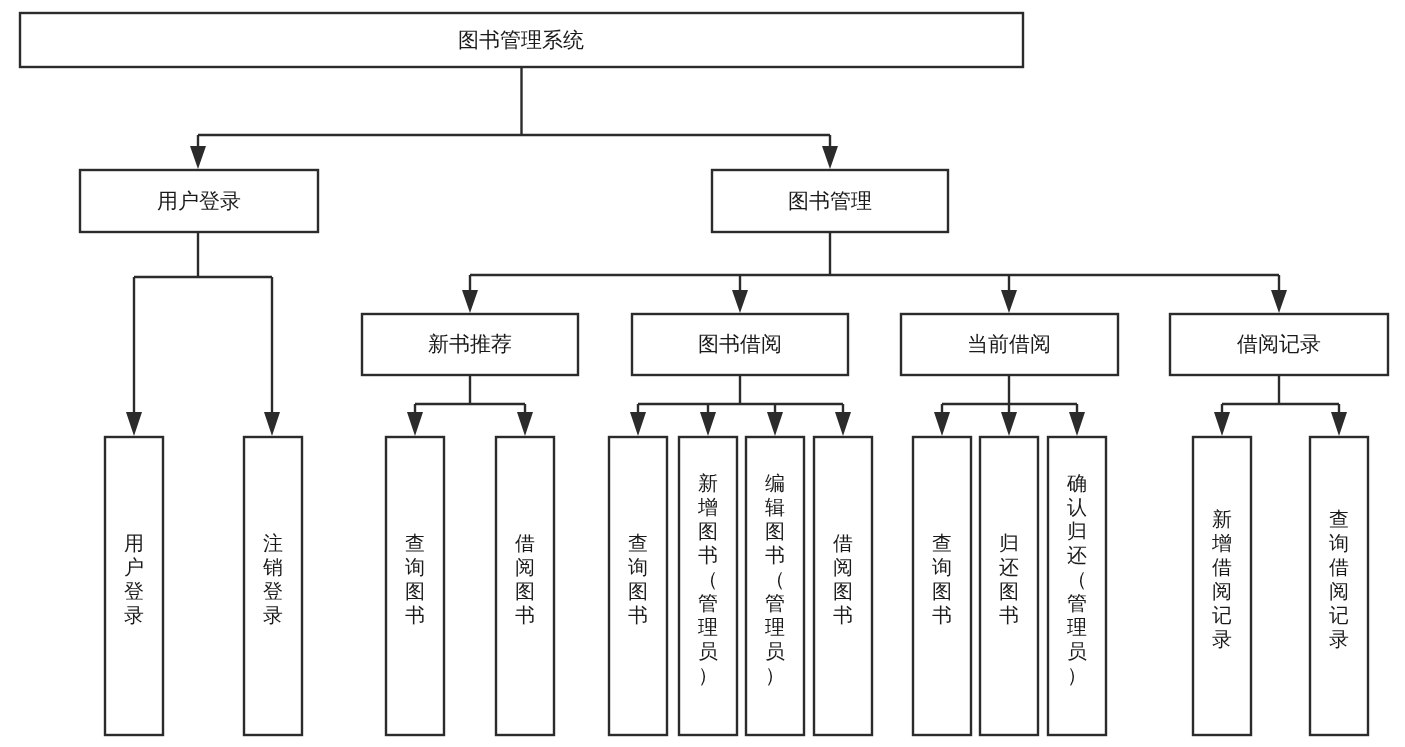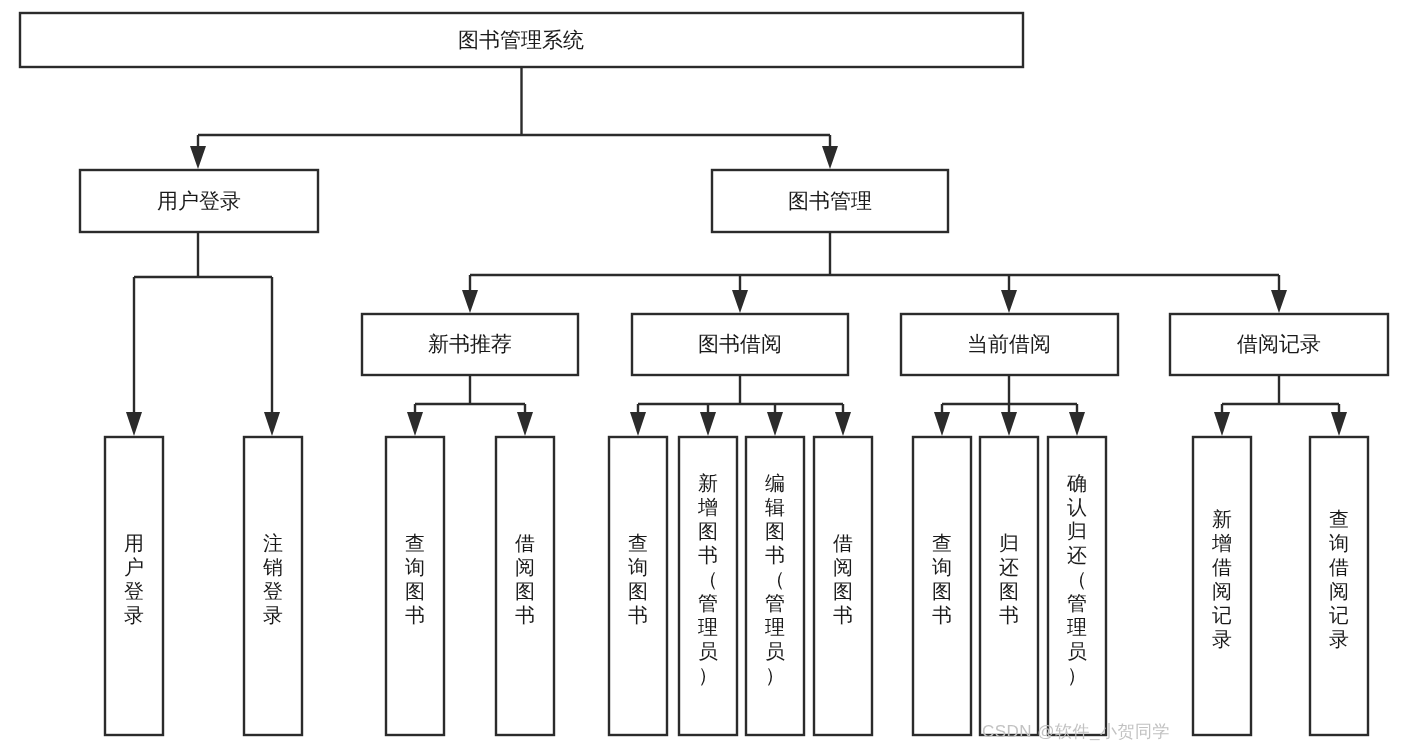--- a/index.html
+++ b/index.html
@@ -231,14 +231,13 @@
       <text class="node-label-v" x="1222" y="586"><tspan x="1222" y="526">新</tspan><tspan x="1222" y="550">增</tspan><tspan x="1222" y="574">借</tspan><tspan x="1222" y="598">阅</tspan><tspan x="1222" y="622">记</tspan><tspan x="1222" y="646">录</tspan></text>
     </g>
 
     <g>
       <rect class="node-box" x="1310" y="437" width="58" height="298"></rect>
       <text class="node-label-v" x="1339" y="586"><tspan x="1339" y="526">查</tspan><tspan x="1339" y="550">询</tspan><tspan x="1339" y="574">借</tspan><tspan x="1339" y="598">阅</tspan><tspan x="1339" y="622">记</tspan><tspan x="1339" y="646">录</tspan></text>
     </g>
 
   </svg>
 
-  <div class="watermark-text">CSDN @软件_小贺同学</div>
 </div>
 
 </body></html>

